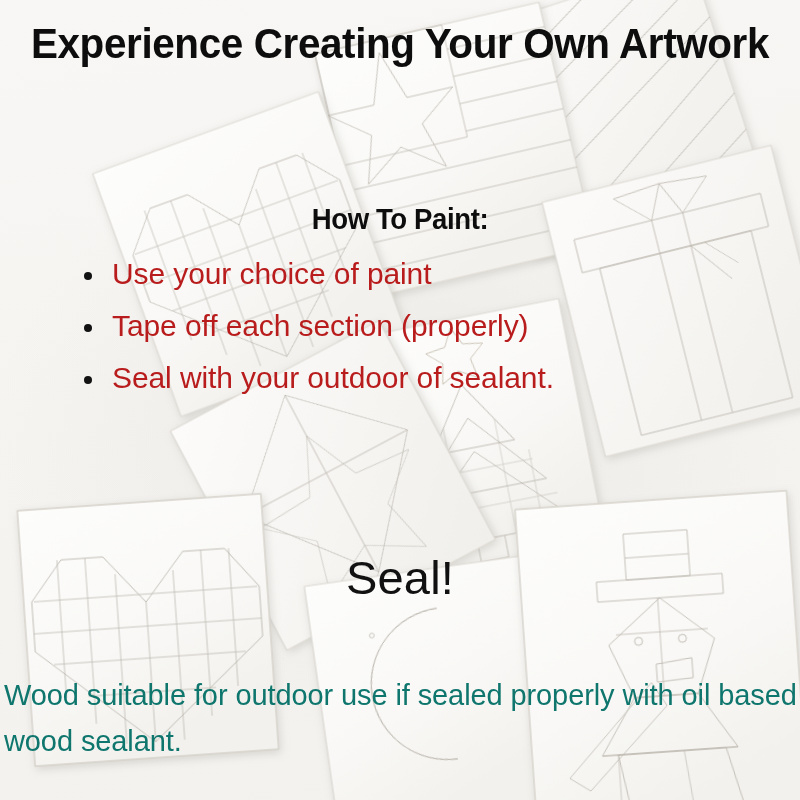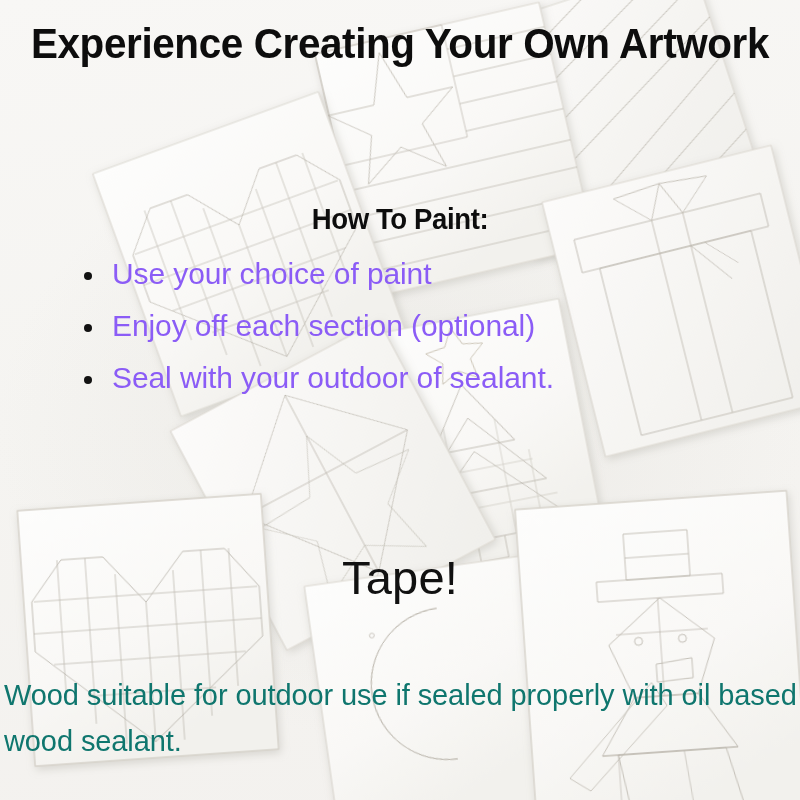--- a/index.html
+++ b/index.html
@@ -75,21 +75,21 @@
   }
 
   #bullets {
     position: absolute;
     left: 70px;
     top: 248px;
     width: 700px;
     margin: 0;
     padding: 0;
     list-style: none;
-    color: #8b5cf6;
+    color: #b91c1c;
     font-size: 30px;
     line-height: 52px;
     font-weight: 400;
   }
   #bullets li {
     position: relative;
     padding-left: 42px;
     letter-spacing: -0.1px;
   }
   #bullets li::before {
@@ -319,23 +319,23 @@
   </svg>
 
   <div id="text-layer">
 
     <div class="hdr" id="title">Experience Creating Your Own Artwork</div>
 
     <div class="hdr" id="subtitle">How To Paint:</div>
 
     <ul id="bullets">
       <li>Use your choice of paint</li>
-      <li>Enjoy off each section (optional)</li>
+      <li>Tape off each section (properly)</li>
       <li>Seal with your outdoor of sealant.</li>
     </ul>
 
-    <div id="enjoy">Tape!</div>
+    <div id="enjoy">Seal!</div>
 
     <div id="footer">Wood suitable for outdoor use if sealed properly with oil based wood sealant.</div>
 
   </div>
 
 </div>
 
 </body></html>

